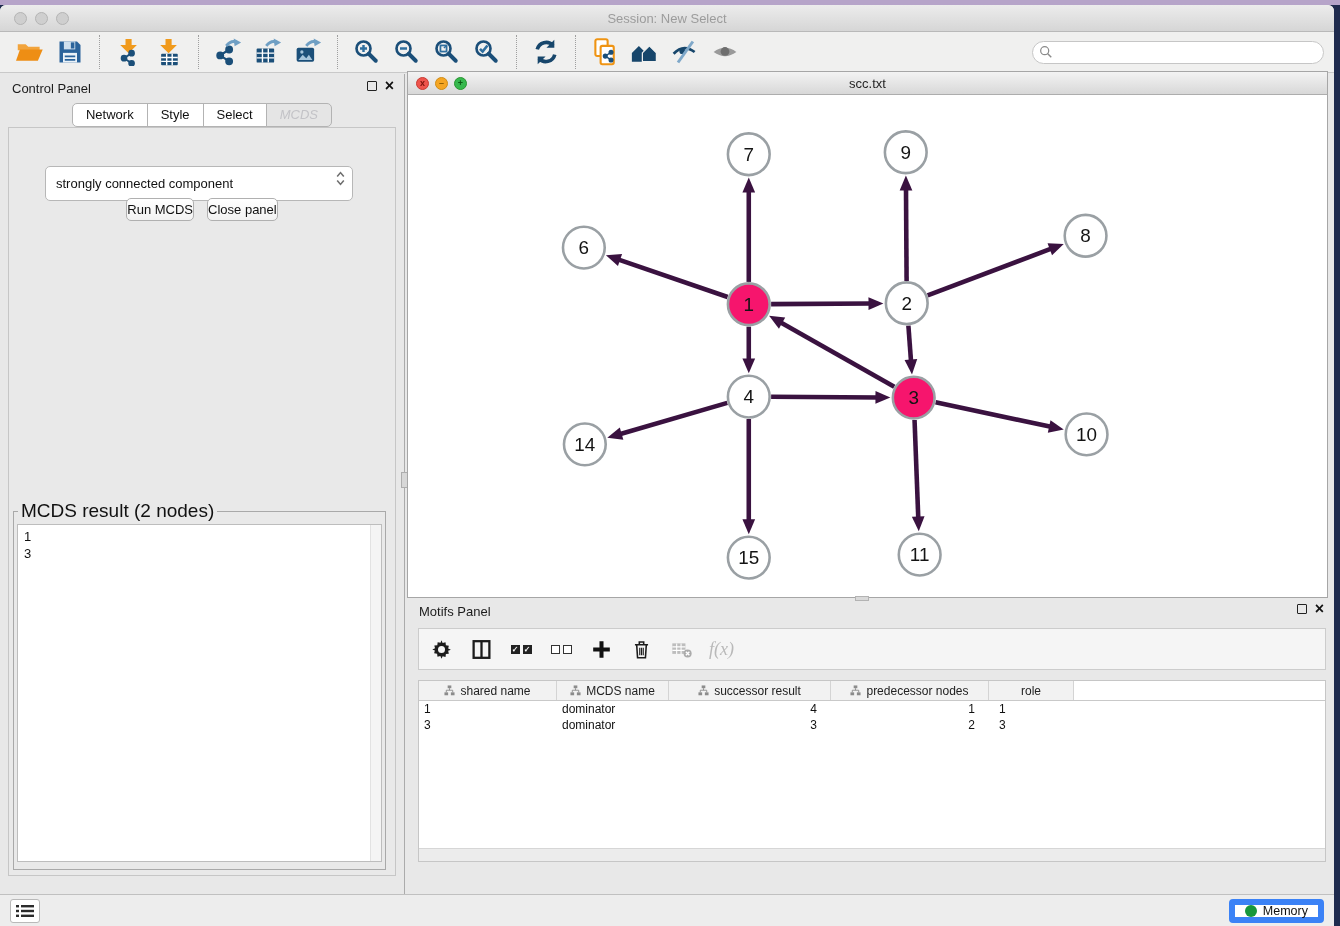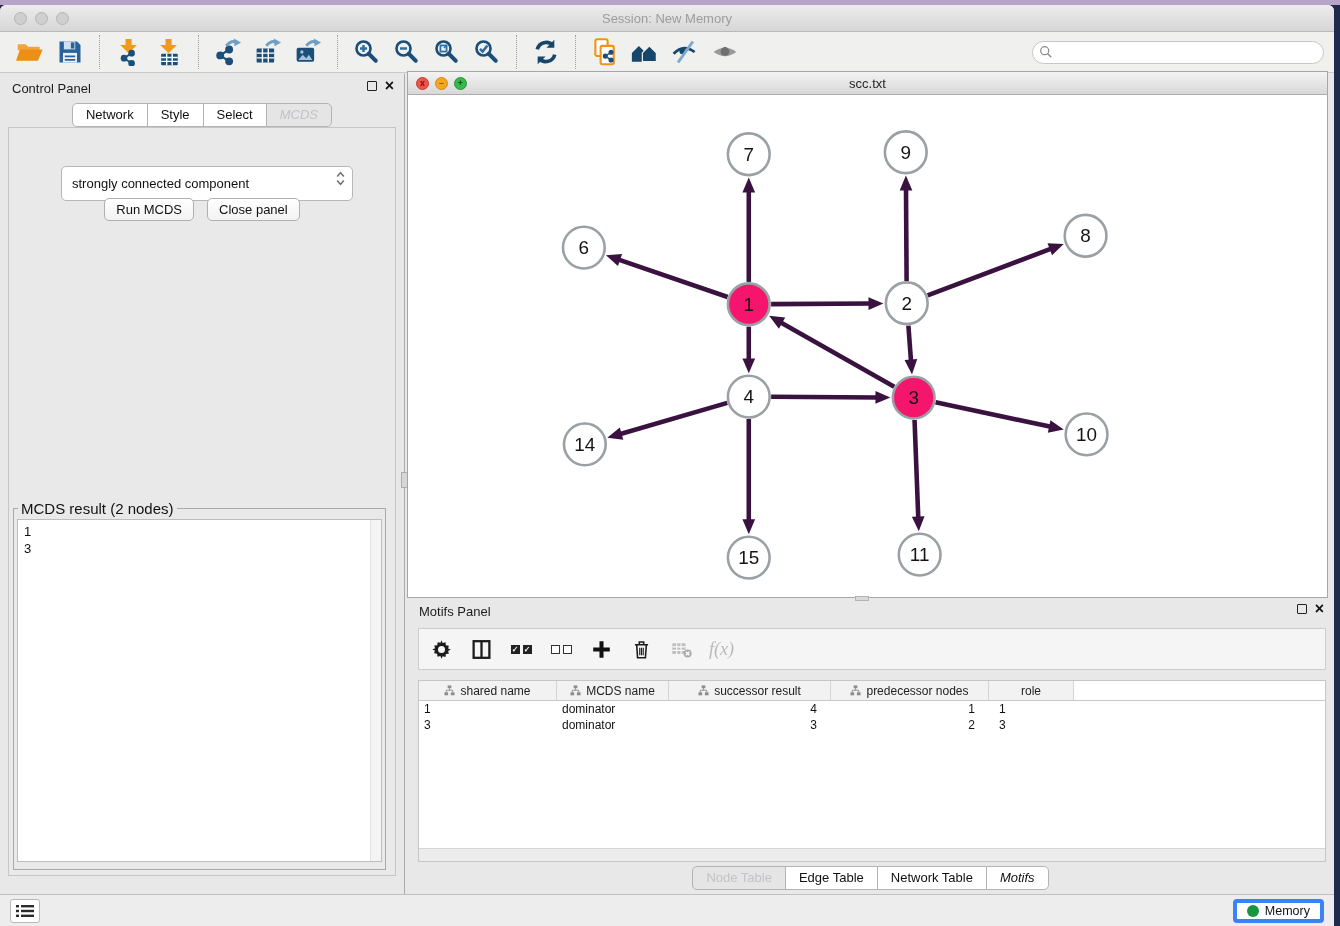--- a/index.html
+++ b/index.html
@@ -34,26 +34,26 @@
   .float-box { width:10px; height:10px; border:1.6px solid #222; border-radius:1px; display:inline-block; }
   .close-x { font-size:16px; font-weight:900; color:#111; line-height:10px; }
   .tabstrip { display:flex; justify-content:center; }
   .tab { font-size:13px; color:#111; background:#fff; border:1px solid #b3b3b3; padding:3px 13px 4px; margin-left:-1px; position:relative; cursor:default; }
   .tab:first-child { border-radius:5px 0 0 5px; margin-left:0; }
   .tab:last-child { border-radius:0 5px 5px 0;font-style:italic; }
   .tab.selected { background:#e5e5e5; color:#c3c3c7; }
   .cp-tabs { margin-top:2px; }
   .cp-body { position:absolute; left:8px; right:8px; top:52px; bottom:18px; background:#e9e9e9; border:1px solid #c6c6c6; }
   .opt-label { position:absolute; left:0; right:0; top:18px; text-align:center; font-size:13px; color:#111; }
-  .opt-select { position:absolute; left:36px; right:42px; top:38px; height:35px; background:#fff; border:1px solid #b7b7b7; border-radius:5px; font-size:13px; color:#111; display:flex; align-items:center; padding:0 22px 0 10px;margin-left:16px; }
+  .opt-select { position:absolute; left:36px; right:42px; top:38px; height:35px; background:#fff; border:1px solid #b7b7b7; border-radius:5px; font-size:13px; color:#111; display:flex; align-items:center; padding:0 22px 0 10px; }
   .opt-select svg { position:absolute; right:7px; top:4px; }
   .cp-buttons { position:absolute; left:0; right:0; top:70px; display:flex; justify-content:center; gap:13px; }
-  .btn { height:23px; padding:0 11px; font-size:13px; color:#111; background:linear-gradient(#ffffff,#f2f2f2); border:1px solid #b0b0b0; border-radius:5px; display:flex; align-items:center; cursor:default; }
+  .btn { height:23px; padding:0 0; font-size:13px; color:#111; background:linear-gradient(#ffffff,#f2f2f2); border:1px solid #b0b0b0; border-radius:5px; display:flex; align-items:center; cursor:default; }
   .result-fieldset { position:absolute; left:4px; right:9px; top:372px; bottom:5px; border:1px solid #a9a9a9; }
-  .result-fieldset legend { font-size:15px; color:#111; margin-left:4px; padding:0 3px; }
+  .result-fieldset legend { font-size:19px; color:#111; margin-left:4px; padding:0 3px; }
   .result-area { position:absolute; left:3px; right:3px; top:2px; bottom:3px; background:#fff; border:1px solid #bdbdbd; font-size:13px; color:#111; padding:3px 6px; white-space:pre; line-height:17px; }
   .result-scroll { position:absolute; right:0; top:0; bottom:0; width:11px; background:#f4f4f4; border-left:1px solid #e2e2e2; }
 
   
   .vsplit { position:absolute; left:404px; top:0; bottom:0; width:3px; background:#e8e8e8; border-left:1px solid #ababab; }
   .vgrip { position:absolute; left:-4px; top:398px; width:9px; height:16px; background:#d7d7d7; border:1px solid #adadad; }
 
   
   .right-col { position:absolute; left:407px; top:0; right:0; bottom:0; }
 
@@ -88,37 +88,37 @@
   .td { font-size:12px; color:#111; overflow:hidden; white-space:nowrap; }
   .td.left { text-align:left; padding-left:5px; }
   .td.lefti { text-align:left; padding-left:10px; }
   .td.right { text-align:right; padding-right:14px; }
   .tp-hscroll { position:absolute; left:0; right:0; bottom:0; height:13px; background:#ececec; border-top:1px solid #d6d6d6; }
   .tp-tabs { position:absolute; left:0; right:0; bottom:4px; display:flex; justify-content:center; }
 
   
   .statusbar { position:absolute; left:0; bottom:0; right:0; height:32px; background:#ededed; border-top:1px solid #c0c0c0; }
   .list-btn { position:absolute; left:10px; top:4px; width:30px; height:24px; background:#fff; border:1px solid #b9b9b9; border-radius:3px; display:flex; align-items:center; justify-content:center; }
-  .memory-btn { position:absolute; right:10px; top:4px; height:24px; background:#fff; border:4px solid #3b82f6; border-radius:4px; display:flex; align-items:center; gap:6px; padding:0 10px; font-size:12.5px; color:#111; }
+  .memory-btn { position:absolute; right:10px; top:4px; height:24px; background:#fff; border:6px solid #3b82f6; border-radius:4px; display:flex; align-items:center; gap:6px; padding:0 10px; font-size:12.5px; color:#111; }
   .memory-dot { width:12px; height:12px; border-radius:50%; background:#17973c; }
 </style>
 </head>
 <body>
 
 <div class="desktop-top"></div>
 
 <div class="window">
 
   <div class="titlebar">
     <div class="traffic">
       <span class="dot"></span>
       <span class="dot"></span>
       <span class="dot"></span>
     </div>
-    <div class="title">Session: New Memory</div>
+    <div class="title">Session: New Select</div>
   </div>
 
   <div class="toolbar">
     <span id="toolbar-icons" style="display:flex;align-items:center;">
         <span class="tb-icon">
           <svg viewBox="0 0 32 32">
             <path fill="#f2a43c" d="M2 7h9l3 3h13v4H2z"></path>
             <path fill="#ee8e14" d="M4.5 13h26l-5.5 13H0z"></path>
           </svg>
         </span>
@@ -534,26 +534,20 @@
               <div class="trow">
                 <div class="td left" style="width: 138px;">3</div>
                 <div class="td left" style="width: 112px;">dominator</div>
                 <div class="td right" style="width: 162px;">3</div>
                 <div class="td right" style="width: 158px;">2</div>
                 <div class="td lefti" style="width: 85px;">3</div>
               </div>
             </div>
           <div class="tp-hscroll"></div>
         </div>
-        <div class="tp-tabs tabstrip" id="tp-tabs">
-            <span class="tab selected">Node Table</span>
-            <span class="tab">Edge Table</span>
-            <span class="tab">Network Table</span>
-            <span class="tab">Motifs</span>
-          </div>
       </div>
 
     </div>
   </div>
 
   <div class="statusbar">
     <span class="list-btn">
       <svg width="18" height="14" viewBox="0 0 18 14">
         <g fill="#2b2b2b">
             <rect x="0" y="1" width="3" height="2.4"></rect>

